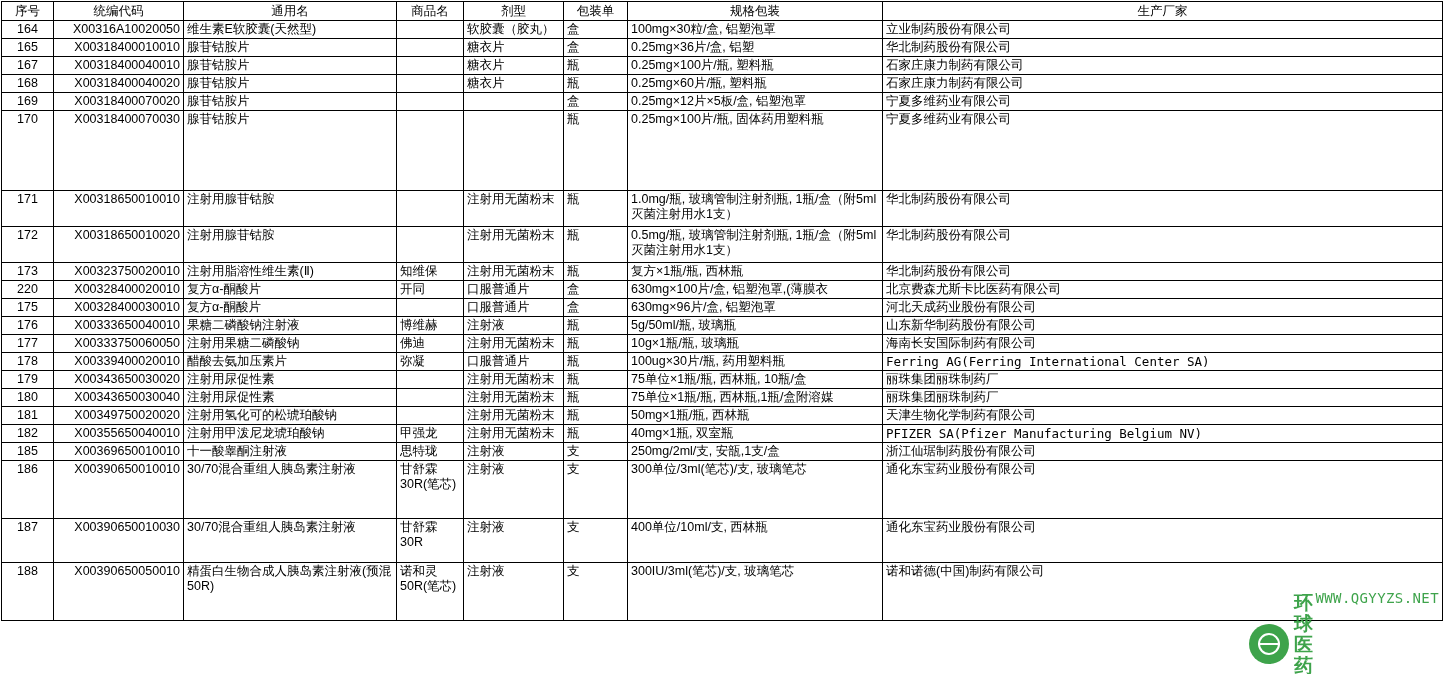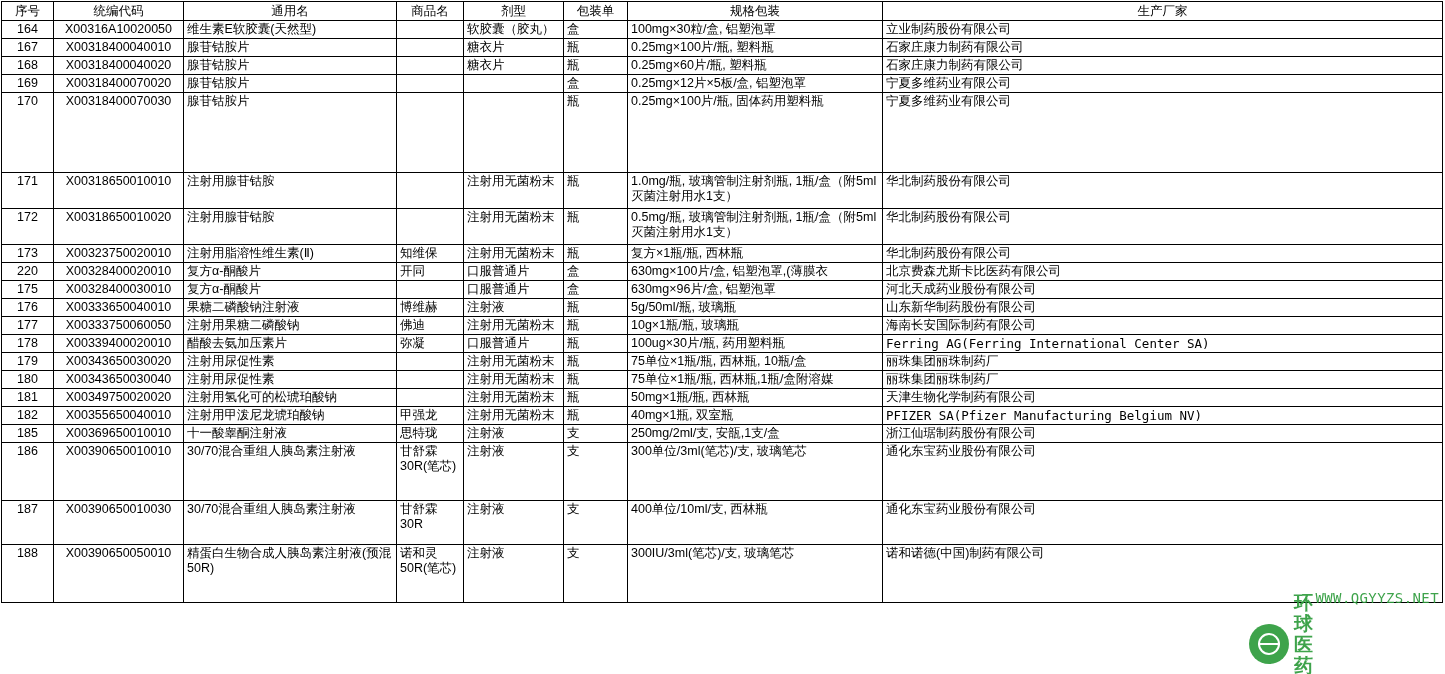--- a/index.html
+++ b/index.html
@@ -48,21 +48,21 @@
   col.c3 { width: 67px; }
   col.c4 { width: 100px; }
   col.c5 { width: 64px; }
   col.c6 { width: 255px; }
   col.c7 { width: 560px; }
 
   td.idx {
     text-align: center;
   }
   td.code {
-    text-align: center;
+    text-align: right;
   }
   .latin {
     font-family: "DejaVu Sans Mono", monospace;
     font-size: 12px;
   }
   
   .watermark {
     position: absolute;
     right: 6px;
     bottom: 6px;
@@ -156,20 +156,30 @@
           <td class="idx">164</td>
           <td class="code">X00316A10020050</td>
           <td>维生素E软胶囊(天然型)</td>
           <td></td>
           <td>软胶囊（胶丸）</td>
           <td>盒</td>
           <td>100mg×30粒/盒, 铝塑泡罩</td>
           <td>立业制药股份有限公司</td>
         </tr>
         <tr style="height: 17px;">
+          <td class="idx">165</td>
+          <td class="code">X00318400010010</td>
+          <td>腺苷钴胺片</td>
+          <td></td>
+          <td>糖衣片</td>
+          <td>盒</td>
+          <td>0.25mg×36片/盒, 铝塑</td>
+          <td>华北制药股份有限公司</td>
+        </tr>
+        <tr style="height: 17px;">
           <td class="idx">167</td>
           <td class="code">X00318400040010</td>
           <td>腺苷钴胺片</td>
           <td></td>
           <td>糖衣片</td>
           <td>瓶</td>
           <td>0.25mg×100片/瓶, 塑料瓶</td>
           <td>石家庄康力制药有限公司</td>
         </tr>
         <tr style="height: 17px;">

